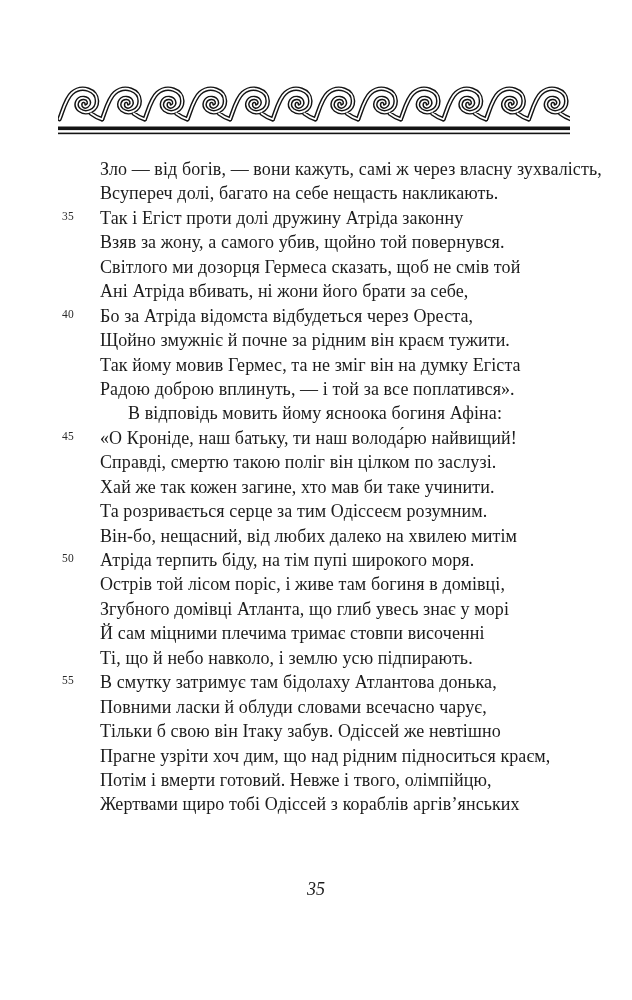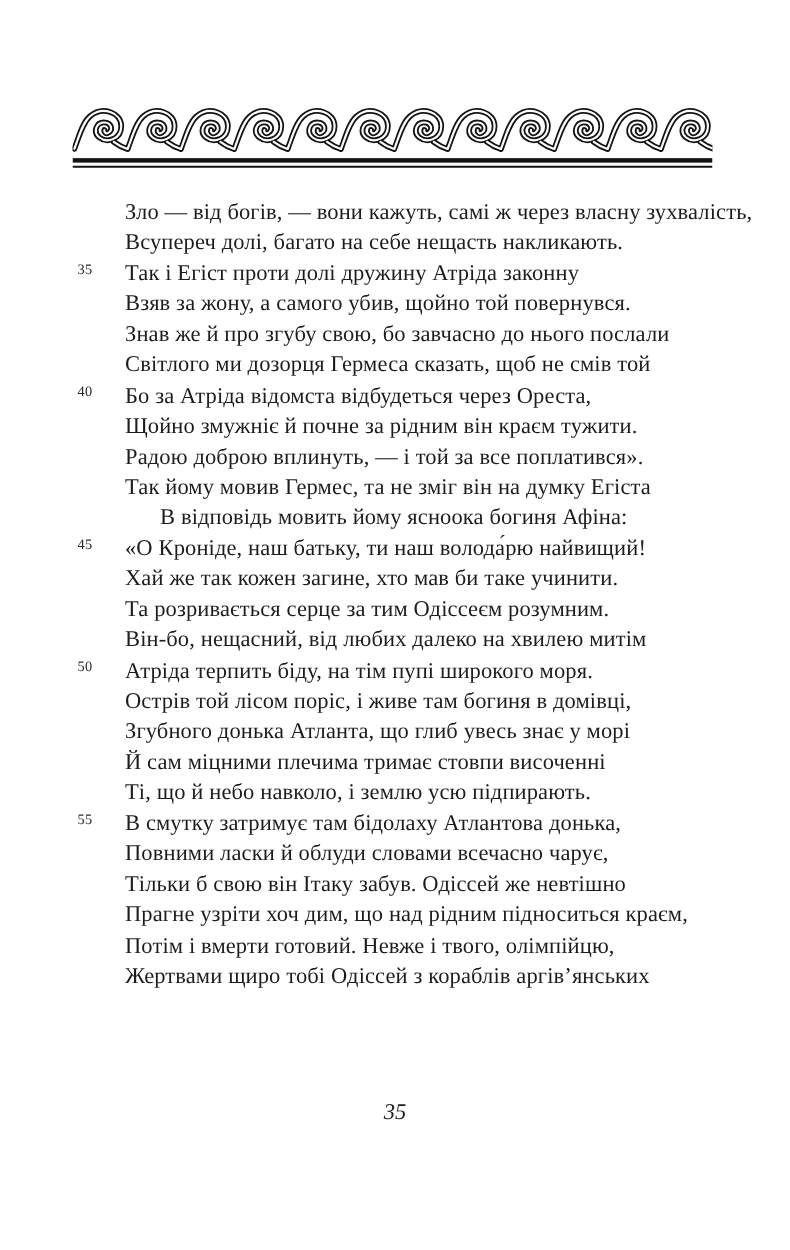--- a/index.html
+++ b/index.html
@@ -89,63 +89,66 @@
       <span class="vtext">Всупереч долі, багато на себе нещасть накликають.</span>
     </div>
     <div class="vline">
       <span class="lnum">35</span>
       <span class="vtext">Так і Егіст проти долі дружину Атріда законну</span>
     </div>
     <div class="vline">
       <span class="vtext">Взяв за жону, а самого убив, щойно той повернувся.</span>
     </div>
     <div class="vline">
-      <span class="vtext">Знав же й про згубу свою, бо завчасно до нього послали</span>
+      <span class="vtext">Світлого ми дозорця Гермеса сказать, щоб не смів той</span>
     </div>
     <div class="vline">
-      <span class="vtext">Світлого ми дозорця Гермеса сказать, щоб не смів той</span>
+      <span class="vtext">Ані Атріда вбивать, ні жони його брати за себе,</span>
     </div>
     <div class="vline">
       <span class="lnum">40</span>
       <span class="vtext">Бо за Атріда відомста відбудеться через Ореста,</span>
     </div>
     <div class="vline">
       <span class="vtext">Щойно змужніє й почне за рідним він краєм тужити.</span>
     </div>
     <div class="vline">
-      <span class="vtext">Радою доброю вплинуть, — і той за все поплатився».</span>
+      <span class="vtext">Так йому мовив Гермес, та не зміг він на думку Егіста</span>
     </div>
     <div class="vline">
-      <span class="vtext">Так йому мовив Гермес, та не зміг він на думку Егіста</span>
+      <span class="vtext">Радою доброю вплинуть, — і той за все поплатився».</span>
     </div>
     <div class="vline indent">
       <span class="vtext">В відповідь мовить йому ясноока богиня Афіна:</span>
     </div>
     <div class="vline">
       <span class="lnum">45</span>
       <span class="vtext">«О Кроніде, наш батьку, ти наш волода́рю найвищий!</span>
+    </div>
+    <div class="vline">
+      <span class="vtext">Справді, смертю такою поліг він цілком по заслузі.</span>
     </div>
     <div class="vline">
       <span class="vtext">Хай же так кожен загине, хто мав би таке учинити.</span>
     </div>
     <div class="vline">
       <span class="vtext">Та розривається серце за тим Одіссеєм розумним.</span>
     </div>
     <div class="vline">
       <span class="vtext">Він-бо, нещасний, від любих далеко на хвилею митім</span>
     </div>
     <div class="vline">
       <span class="lnum">50</span>
       <span class="vtext">Атріда терпить біду, на тім пупі широкого моря.</span>
     </div>
     <div class="vline">
       <span class="vtext">Острів той лісом поріс, і живе там богиня в домівці,</span>
     </div>
     <div class="vline">
-      <span class="vtext">Згубного донька Атланта, що глиб увесь знає у морі</span>
+      <span class="vtext">Згубного домівці Атланта, що глиб увесь знає у морі</span>
     </div>
     <div class="vline">
       <span class="vtext">Й сам міцними плечима тримає стовпи височенні</span>
     </div>
     <div class="vline">
       <span class="vtext">Ті, що й небо навколо, і землю усю підпирають.</span>
     </div>
     <div class="vline">
       <span class="lnum">55</span>
       <span class="vtext">В смутку затримує там бідолаху Атлантова донька,</span>

